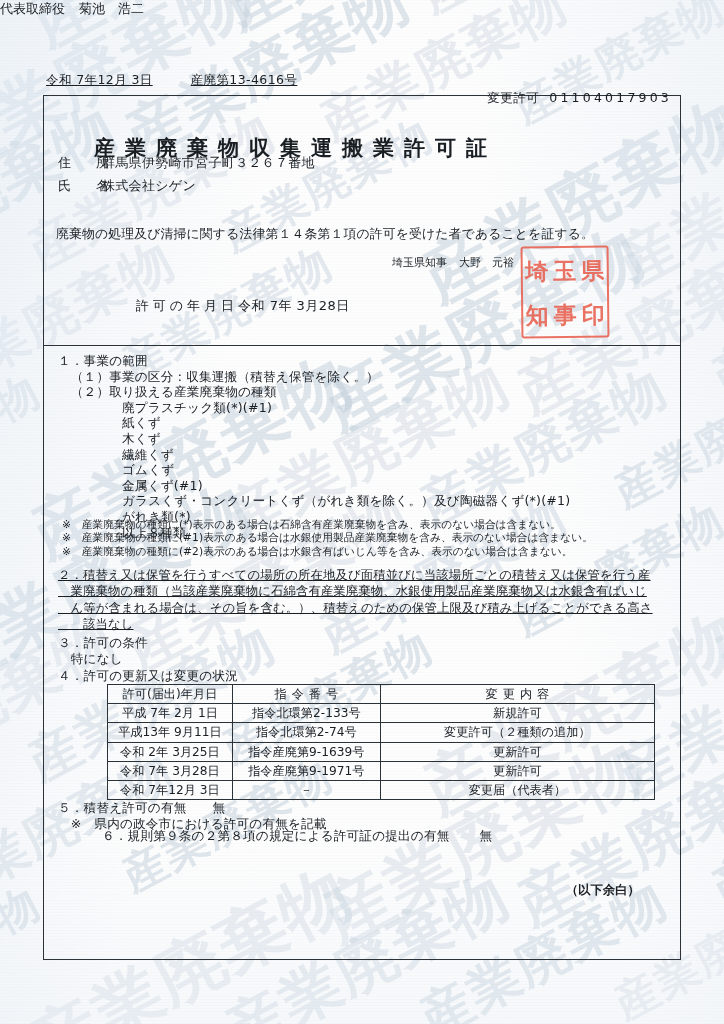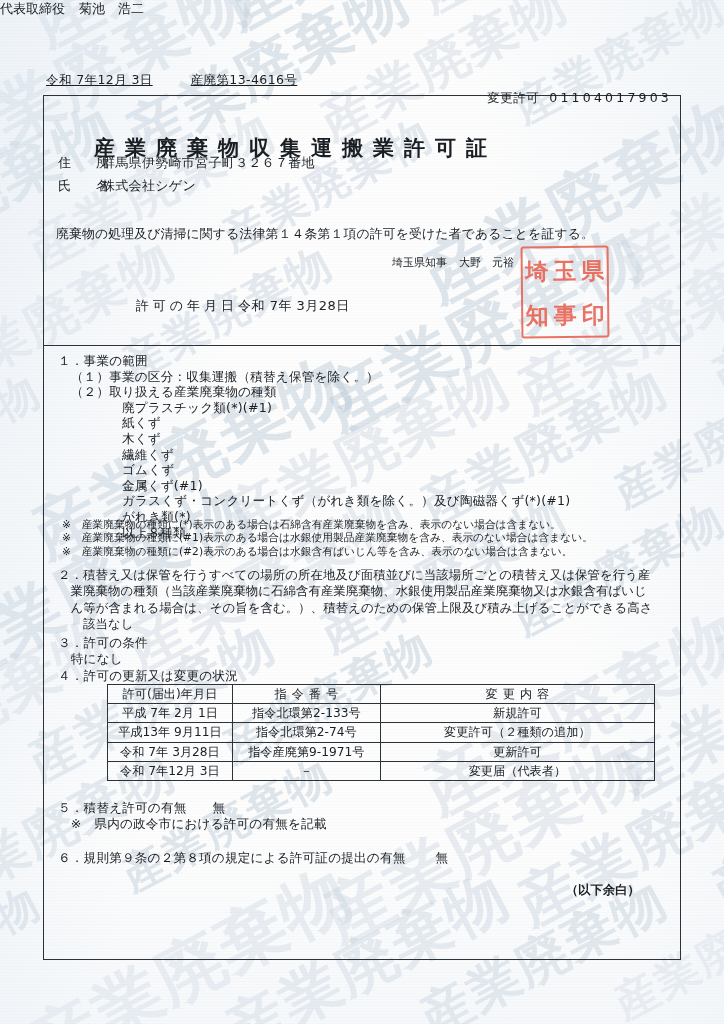--- a/index.html
+++ b/index.html
@@ -346,21 +346,21 @@
 　　　　　繊維くず
 　　　　　ゴムくず
 　　　　　金属くず(#1)
 　　　　　ガラスくず・コンクリートくず（がれき類を除く。）及び陶磁器くず(*)(#1)
 　　　　　がれき類(*)
 　　　　　以上８種類</div>
   <div class="notes jp" id="sec1notes" style="top:518px;">※　産業廃棄物の種類に(*)表示のある場合は石綿含有産業廃棄物を含み、表示のない場合は含まない。
 ※　産業廃棄物の種類に(#1)表示のある場合は水銀使用製品産業廃棄物を含み、表示のない場合は含まない。
 ※　産業廃棄物の種類に(#2)表示のある場合は水銀含有ばいじん等を含み、表示のない場合は含まない。</div>
 
-  <div class="para jp" style="top:567px;">２．積替え又は保管を行うすべての場所の所在地及び面積並びに当該場所ごとの積替え又は保管を行う産
+  <div class="para jp" style="top:567px;text-decoration:underline;">２．積替え又は保管を行うすべての場所の所在地及び面積並びに当該場所ごとの積替え又は保管を行う産
 　業廃棄物の種類（当該産業廃棄物に石綿含有産業廃棄物、水銀使用製品産業廃棄物又は水銀含有ばいじ
 　ん等が含まれる場合は、その旨を含む。）、積替えのための保管上限及び積み上げることができる高さ
 　　該当なし</div>
 
   <div class="sec jp" style="top:636px;font-family:Liberation Serif, serif;"><span>３．許可の条件</span>
 <span>　特になし</span></div>
 
   <div class="sec jp" style="top:668px;">４．許可の更新又は変更の状況</div>
 
   <table id="hist">
@@ -381,32 +381,37 @@
           <td>平成 7年 2月 1日</td>
           <td>指令北環第2-133号</td>
           <td>新規許可</td>
         </tr>
         <tr>
           <td>平成13年 9月11日</td>
           <td>指令北環第2-74号</td>
           <td>変更許可（２種類の追加）</td>
         </tr>
         <tr>
+          <td>令和 2年 3月25日</td>
+          <td>指令産廃第9-1639号</td>
+          <td>更新許可</td>
+        </tr>
+        <tr>
           <td>令和 7年 3月28日</td>
           <td>指令産廃第9-1971号</td>
           <td>更新許可</td>
         </tr>
         <tr>
           <td>令和 7年12月 3日</td>
           <td>－</td>
           <td>変更届（代表者）</td>
         </tr>
       </tbody>
   </table>
 
   <div class="sec jp" style="top:800px;"><span>５．積替え許可の有無</span><span style="display:inline-block;width:26px"></span><span>無</span>
 <span>　※　県内の政令市における許可の有無を記載</span></div>
 
-  <div class="sec jp" style="top:850px;"><span>６．規則第９条の２第８項の規定による許可証の提出の有無</span><span style="display:inline-block;width:30px"></span><span>無</span></div>
+  <div class="sec jp" style="top:828px;margin-left:44px;"><span>６．規則第９条の２第８項の規定による許可証の提出の有無</span><span style="display:inline-block;width:30px"></span><span>無</span></div>
 
   <div class="tail jp" style="top:882px;font-weight:bold;">（以下余白）</div>
 
 </div>
 
 </body></html>

